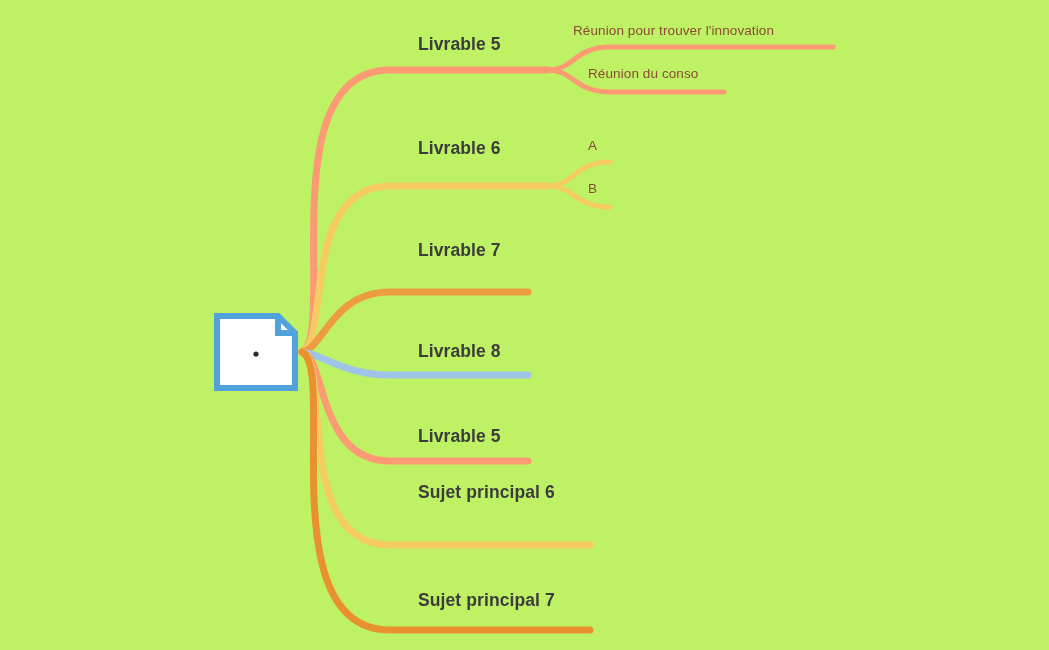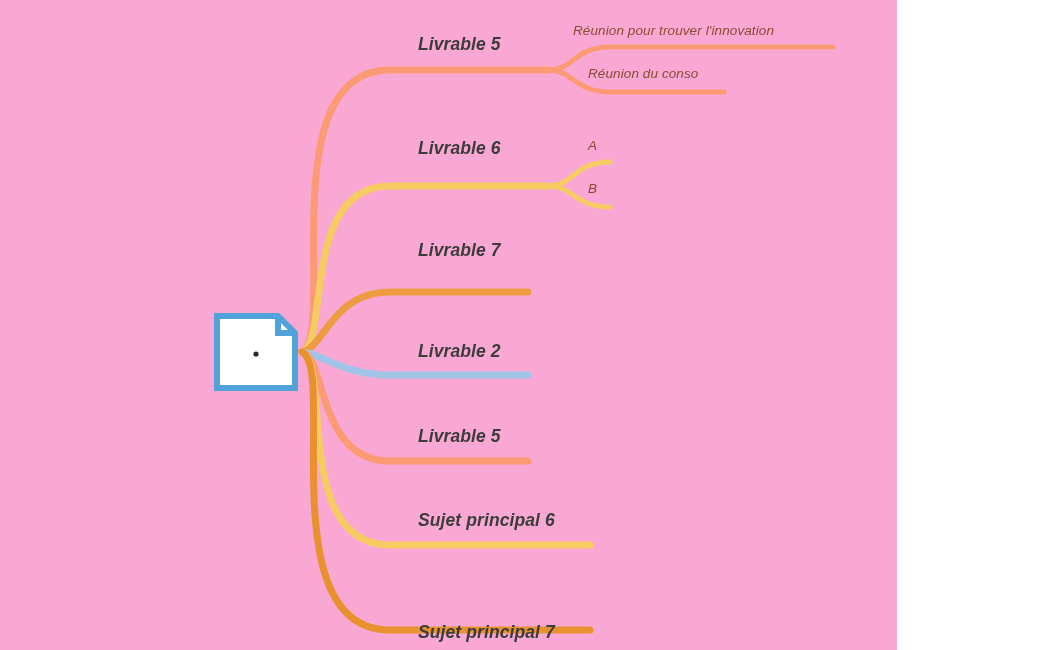--- a/index.html
+++ b/index.html
@@ -9,24 +9,23 @@
     background: #ffffff;
   }
   body {
     width: 1049px;
     height: 650px;
     font-family: "Liberation Sans", sans-serif;
     overflow: hidden;
   }
   #mindmap-root {
     position: relative;
-    width: 897px;
+    width: 1049px;
     height: 650px;
-    background: #f9a8d4;
-    font-style: italic;
+    background: #bef264;
   }
   #branch-canvas {
     position: absolute;
     left: 0;
     top: 0;
     width: 1049px;
     height: 650px;
   }
   .node-label {
     position: absolute;
@@ -73,19 +72,19 @@
   </svg>
 
   <div id="label-layer">
       <div class="node-label main-label" style="left: 418px; top: 36px;">Livrable 5</div>
       <div class="node-label sub-label" style="left: 573px; top: 24px;">Réunion pour trouver l'innovation</div>
       <div class="node-label sub-label" style="left: 588px; top: 67px;">Réunion du conso</div>
       <div class="node-label main-label" style="left: 418px; top: 140px;">Livrable 6</div>
       <div class="node-label sub-label" style="left: 588px; top: 139px;">A</div>
       <div class="node-label sub-label" style="left: 588px; top: 182px;">B</div>
       <div class="node-label main-label" style="left: 418px; top: 242px;">Livrable 7</div>
-      <div class="node-label main-label" style="left: 418px; top: 343px;">Livrable 2</div>
+      <div class="node-label main-label" style="left: 418px; top: 343px;">Livrable 8</div>
       <div class="node-label main-label" style="left: 418px; top: 428px;">Livrable 5</div>
-      <div class="node-label main-label" style="left: 418px; top: 512px;">Sujet principal 6</div>
-      <div class="node-label main-label" style="left: 418px; top: 624px;">Sujet principal 7</div>
+      <div class="node-label main-label" style="left: 418px; top: 484px;">Sujet principal 6</div>
+      <div class="node-label main-label" style="left: 418px; top: 592px;">Sujet principal 7</div>
     </div>
 
 </div>
 
 </body></html>

